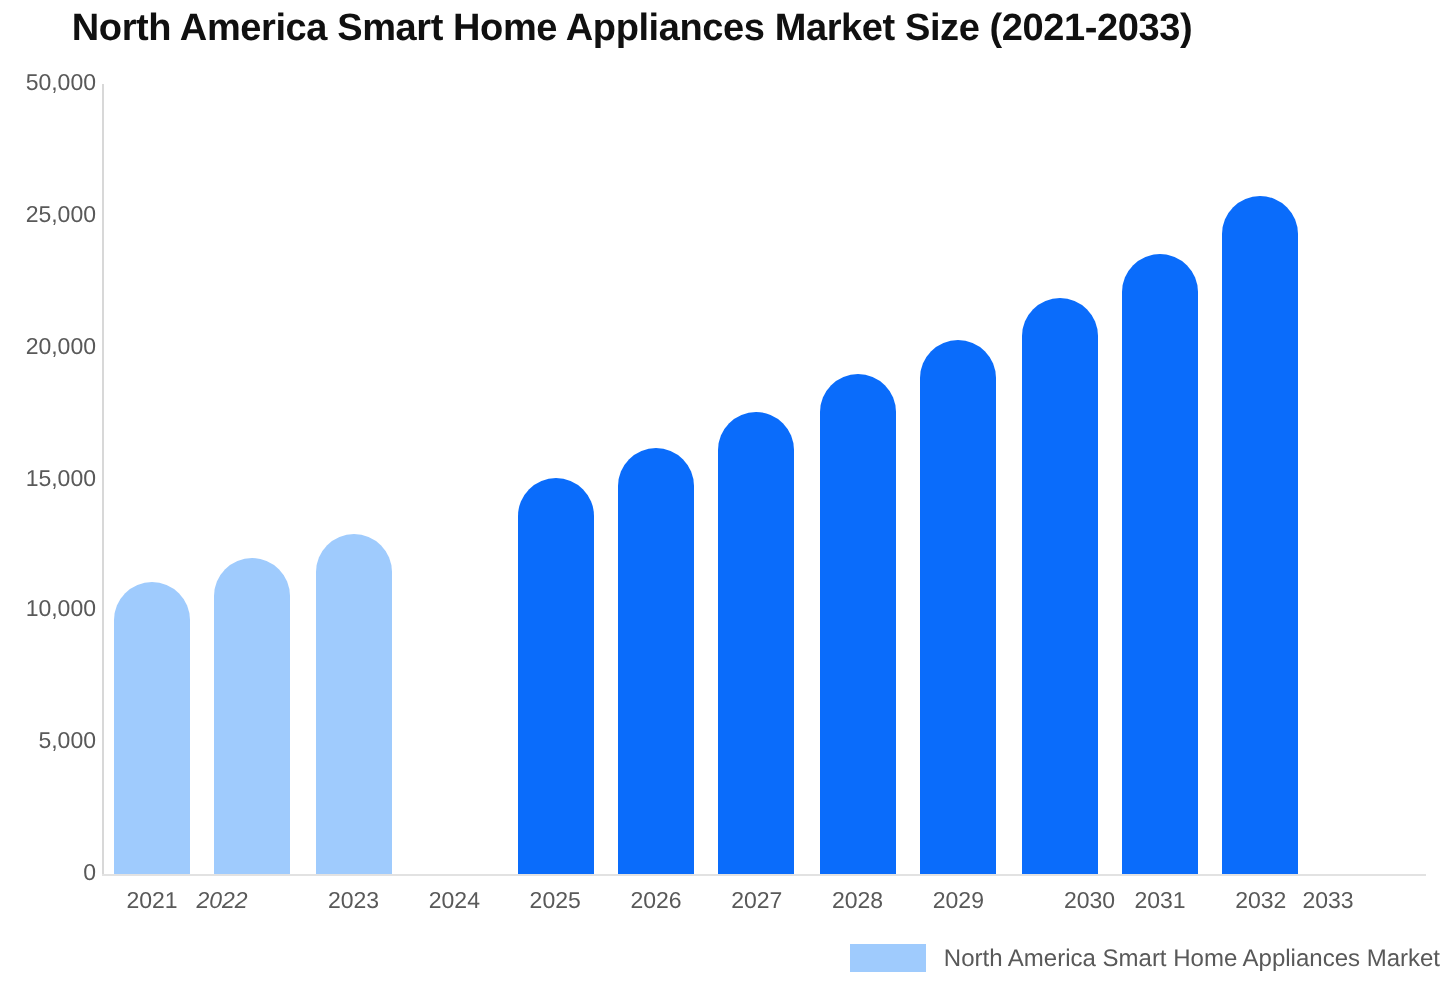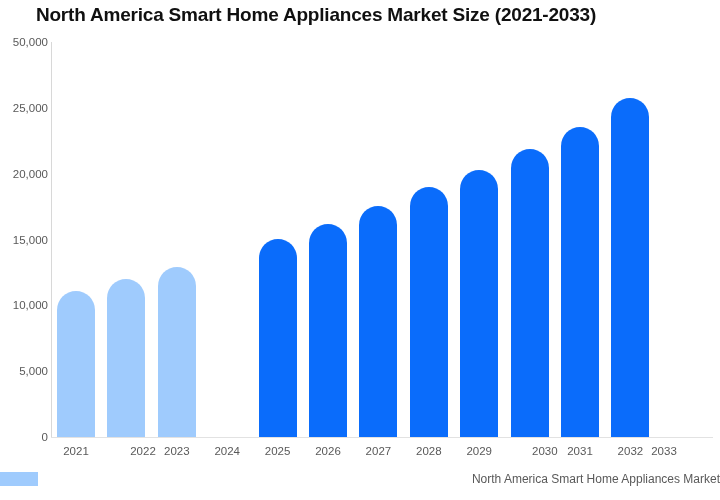--- a/index.html
+++ b/index.html
@@ -105,21 +105,21 @@
     color: #595959;
     white-space: nowrap;
   }
   
   #legend {
     position: absolute;
     left: 0;
     top: 472px;
     width: 720px;
     display: flex;
-    justify-content: space-between;
+    justify-content: flex-end;
     align-items: center;
     gap: 9px;
   }
   #legend-swatch {
     width: 38px;
     height: 14px;
   }
   #legend-label {
     font-size: 12px;
     color: #595959;
@@ -177,21 +177,21 @@
       <div class="bar-slot" style="left: 510px; height: 395px;">
         <div class="bar" style="height: 309.943px; background: rgb(10, 108, 251);"></div>
       </div>
       <div class="bar-slot" style="left: 560.4px; height: 395px;">
         <div class="bar" style="height: 338.91px; background: rgb(10, 108, 251);"></div>
       </div>
     </div>
 
   <div id="x-ticks-host">
       <div class="x-tick" style="left: 48px;">2021</div>
-      <div class="x-tick" style="left: 115px;">2022</div>
+      <div class="x-tick" style="left: 83px; font-style: italic;">2022</div>
       <div class="x-tick" style="left: 148.8px;">2023</div>
       <div class="x-tick" style="left: 199.2px;">2024</div>
       <div class="x-tick" style="left: 249.6px;">2025</div>
       <div class="x-tick" style="left: 300px;">2026</div>
       <div class="x-tick" style="left: 350.4px;">2027</div>
       <div class="x-tick" style="left: 400.8px; text-align: center;">2028</div>
       <div class="x-tick" style="left: 451.2px;">2029</div>
       <div class="x-tick" style="left: 501.6px; text-align: right;">2030</div>
       <div class="x-tick" style="left: 552px;">2031</div>
       <div class="x-tick" style="left: 602.4px;">2032</div>

